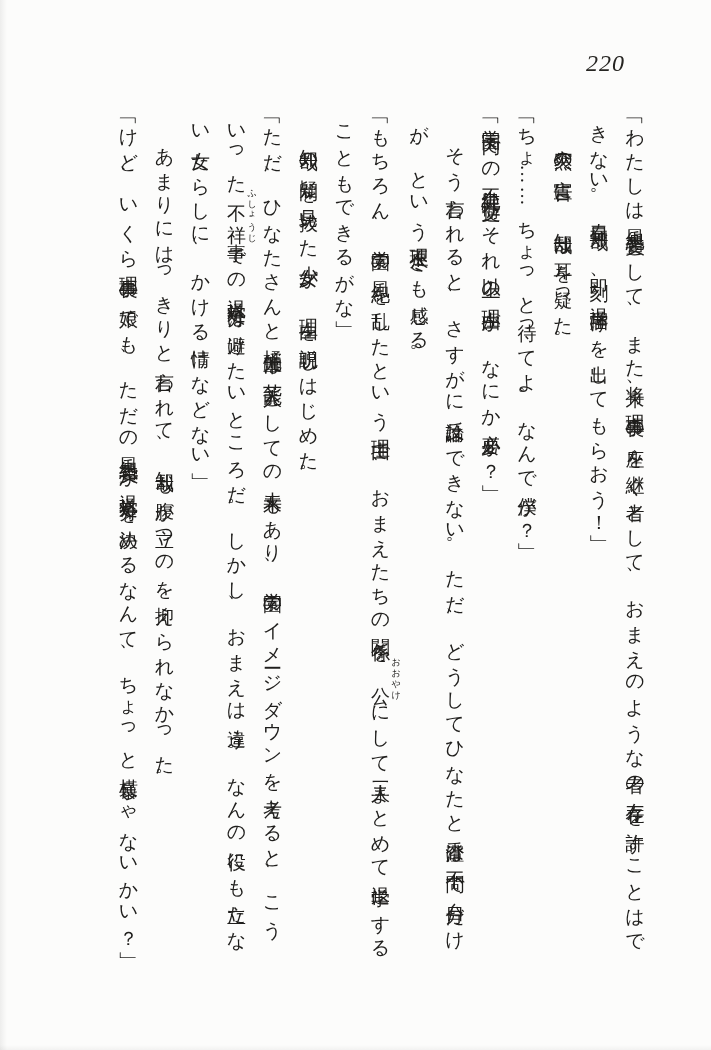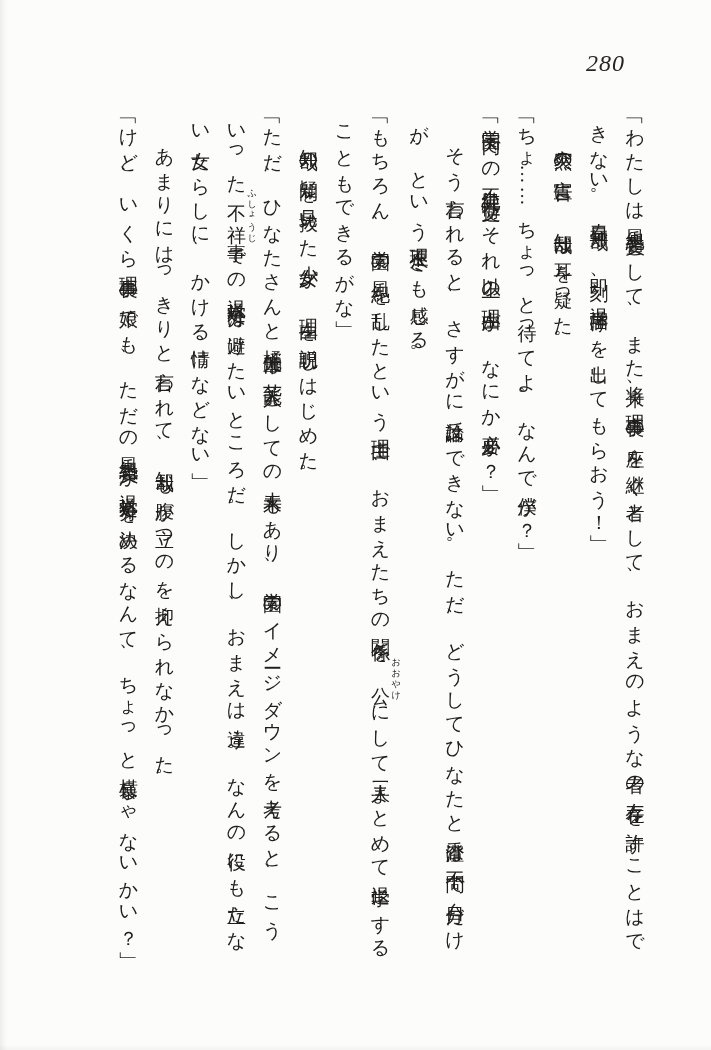--- a/index.html
+++ b/index.html
@@ -70,21 +70,21 @@
     color: #1f1e1c;
   }
 </style>
 </head>
 <body>
 
 <div class="page">
   <div class="edge-shadow-left"></div>
   <div class="edge-shadow-bottom"></div>
 
-  <div class="page-number">280</div>
+  <div class="page-number">220</div>
 
   <div class="text-body">
       <p class="">「わたしは風紀委員として、また将来、理事長の座を継ぐ者として、おまえのような者の存在を許すことはできない。春日知哉！　即刻、退学届けを出してもらおう！」</p>
       <p class="indent">突然の宣告に、知哉は耳を疑った。</p>
       <p class="">「ちょ……ちょっと待ってよ。なんで僕が？」</p>
       <p class="">「学園内での不純異性交遊。それ以上の理由が、なにか必要か？」</p>
       <p class="indent">そう言われると、さすがに反論はできない。ただ、どうしてひなたと香澄は不問で自分だけが、という理不尽さも感じる。</p>
       <p class="">「もちろん、学園の風紀を乱したという理由で、おまえたちの関係を<ruby>公<rt>おおやけ</rt></ruby>にして三人まとめて退学にすることもできるがな」</p>
       <p class="indent">知哉の疑問を見抜いた少女が、理由を説明しはじめた。</p>
       <p class="">「ただ、ひなたさんと橘先輩は芸能人としての未来もあり、学園のイメージダウンを考えると、こういった<ruby>不祥事<rt>ふしょうじ</rt></ruby>での退学処分は避けたいところだ。しかし、おまえは違う。なんの役にも立たない女たらしに、かける情けなどない」</p>

